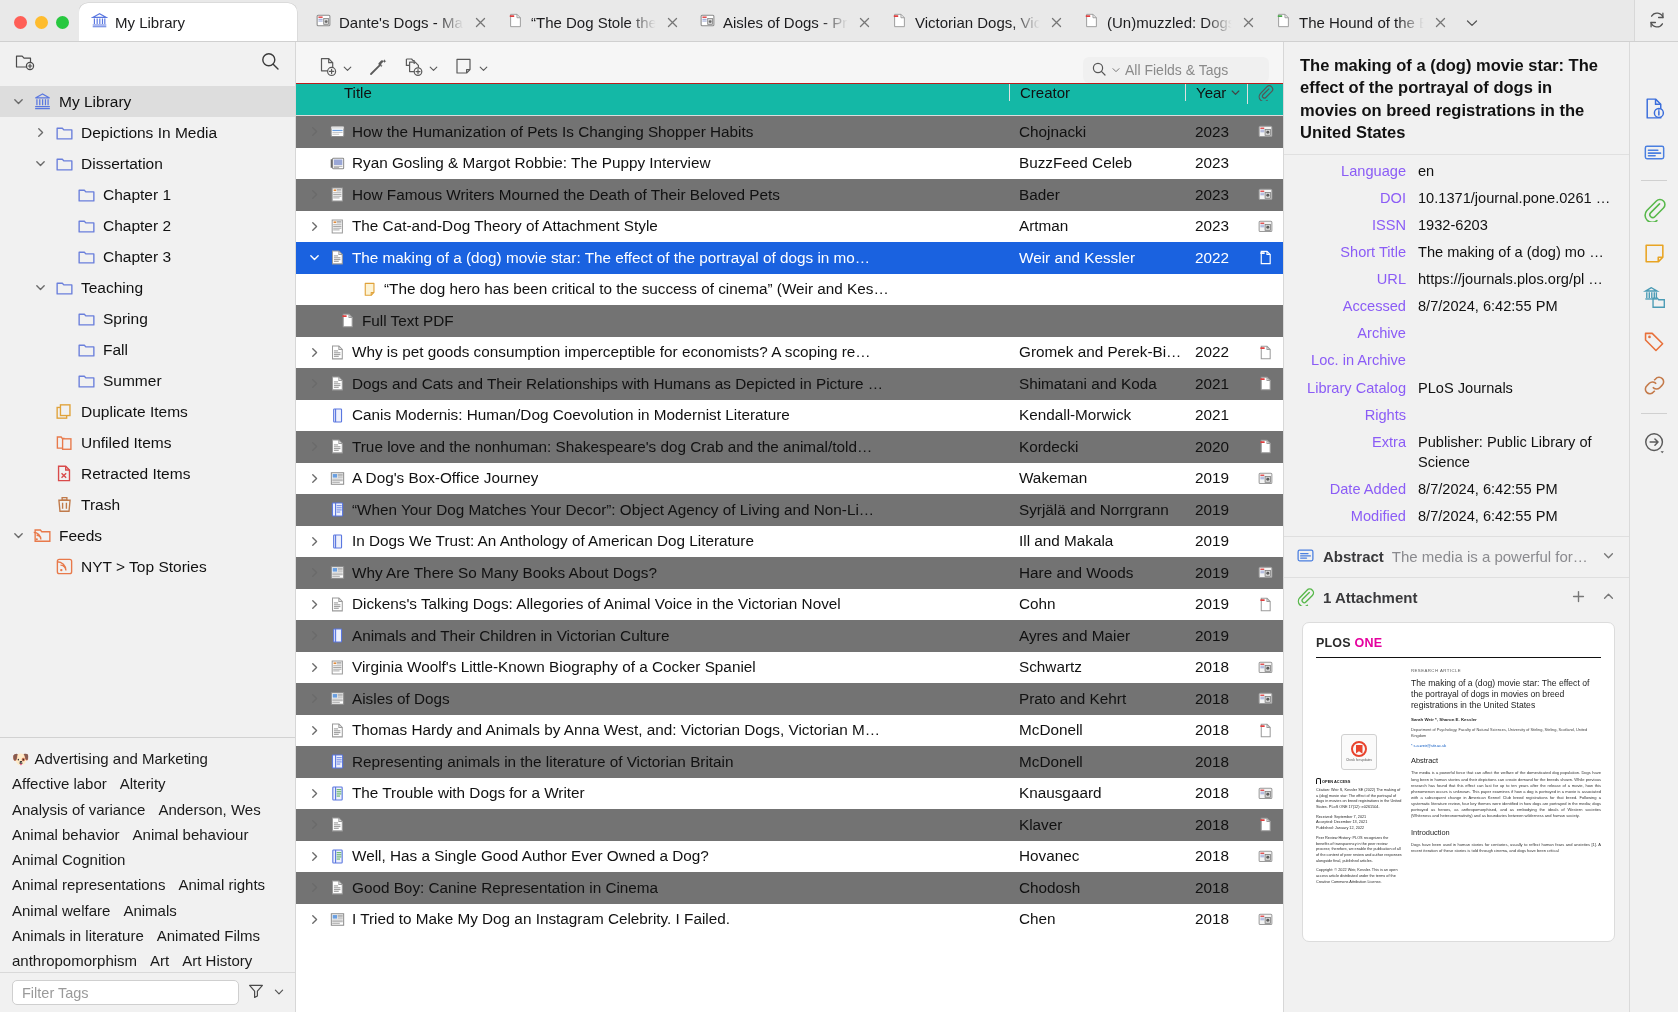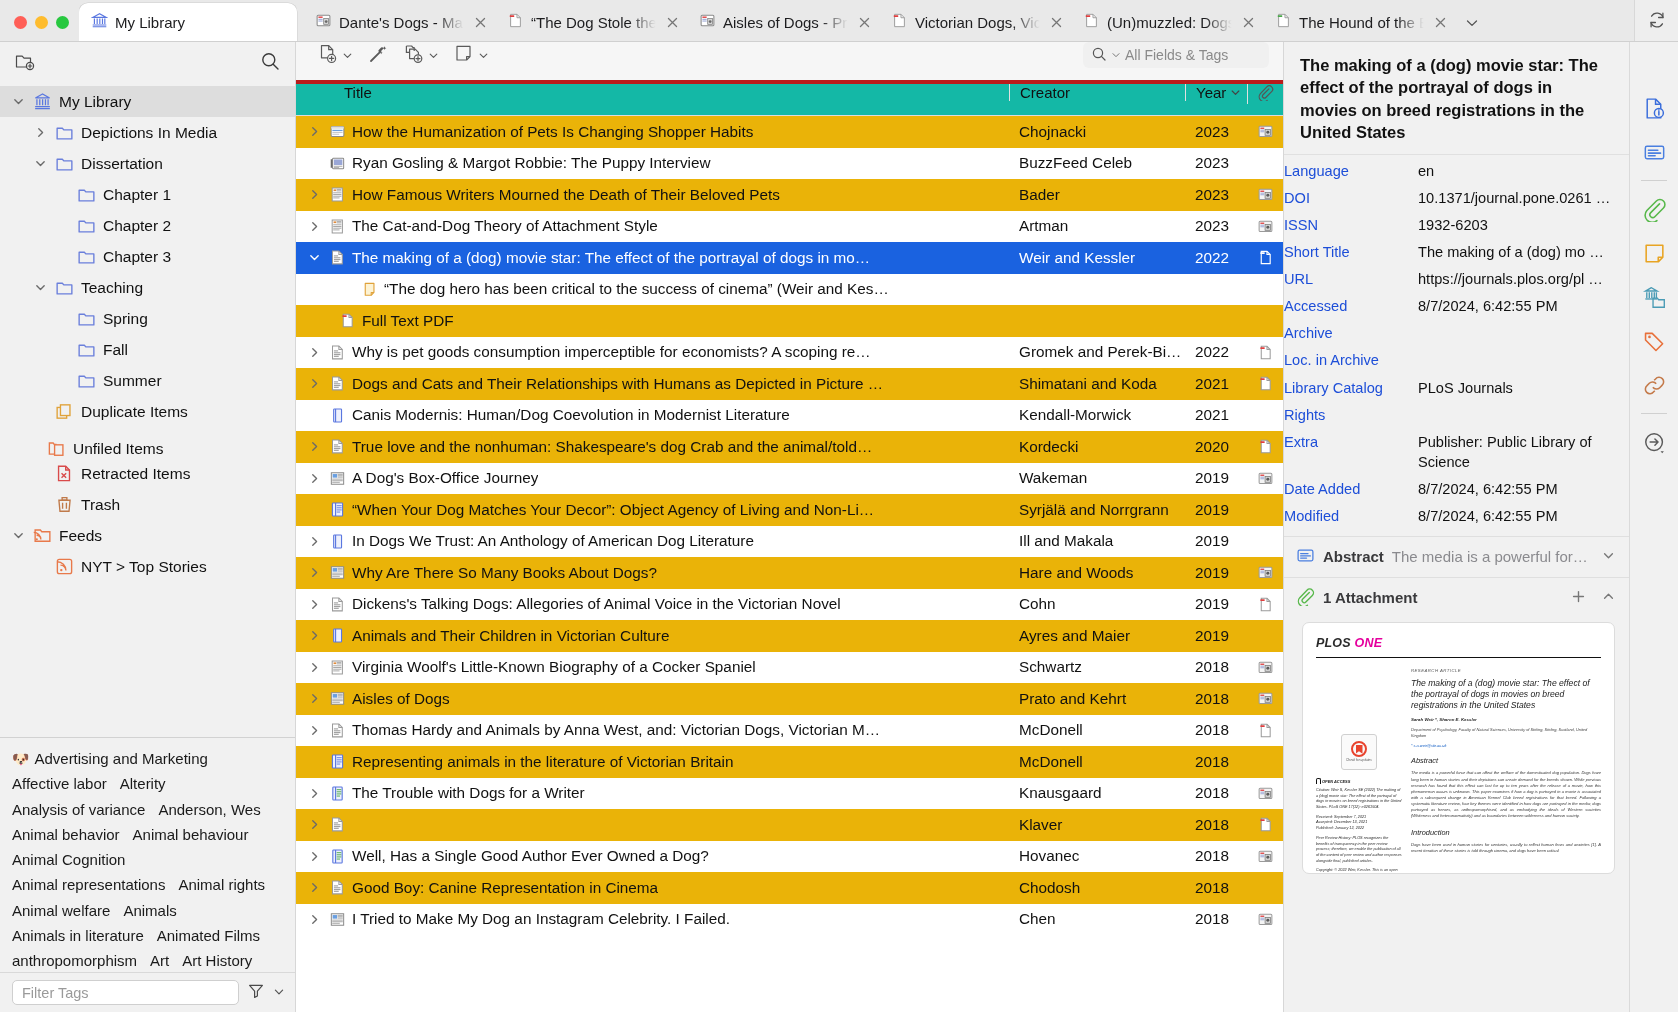--- a/index.html
+++ b/index.html
@@ -65,60 +65,60 @@
   .tag { display: inline-block; font-size: 15px; color: #1a1a1a; margin-right: 13px; white-space: nowrap; }
   .tag-emoji { font-size: 14px; margin-right: 5px; }
   .tag-filter-row { height: 40px; display: flex; align-items: center; gap: 8px; padding: 0 10px 0 12px; border-top: 1px solid #d9d9d9; }
   .tag-filter-input {
     flex: 1; height: 25px; background: #ffffff; border: 1px solid #cfcfcf; border-radius: 5px;
     font-size: 14.5px; color: #9a9a9a; display: flex; align-items: center; padding: 0 9px;
   }
 
   
   .centerpane { flex: 1; min-width: 0; display: flex; flex-direction: column; background: #ffffff; border-right: 1px solid #d7d7d7; }
-  .items-toolbar { height: 42px; display: flex; align-items: flex-start; padding: 0 14px 0 16px; gap: 4px; background: #f6f6f6; border-bottom: 4px solid #b91c1c; }
+  .items-toolbar { height: 42px; display: flex; align-items: flex-end; padding: 0 14px 0 16px; gap: 4px; background: #f6f6f6; border-bottom: 1px solid #b91c1c; }
   .tbtn { height: 28px; display: flex; align-items: center; gap: 3px; padding: 0 5px; border-radius: 5px; }
   .tb-spacer { flex: 1; }
   .searchbox {
     width: 186px; height: 26px; background: #f0f0f0; border-radius: 6px;
     display: flex; align-items: center; gap: 4px; padding: 0 8px;
     font-size: 14px; color: #8a8a8a;
   }
 
   .items-header { height: 32px; display: flex; align-items: flex-start; border-bottom: 1px solid #dcdcdc; background: #14b8a6; font-size: 15px; color: #111; }
   .hcell { display: flex; align-items: center; padding: 0 10px; position: relative; }
   .hcell + .hcell { border-left: 1px solid #e0e0e0; }
   .h-title { flex: 1; min-width: 0; padding-left: 48px; }
   .h-creator { width: 176px; flex: 0 0 176px; }
   .h-year { width: 62px; flex: 0 0 62px; gap: 4px; }
   .h-attach { width: 36px; flex: 0 0 36px; justify-content: center; }
 
   .items-body { flex: 1; overflow: hidden; position: relative; }
   .item-row { height: 31.5px; display: flex; align-items: center; font-size: 15.3px; color: #111; }
-  .item-row.alt { background: #eab308; }
+  .item-row.alt { background: #737373; }
   .item-row.selected { background: #1a62e0; color: #fff; }
   .cell-title { flex: 1; min-width: 0; display: flex; align-items: center; gap: 6px; padding-left: 10px; }
   .cell-title .title-txt { overflow: hidden; white-space: nowrap; text-overflow: ellipsis; }
   .cell-creator { width: 176px; flex: 0 0 176px; padding-left: 10px; overflow: hidden; white-space: nowrap; text-overflow: ellipsis; }
   .cell-year { width: 62px; flex: 0 0 62px; padding-left: 10px; }
   .cell-attach { width: 36px; flex: 0 0 36px; display: flex; align-items: center; justify-content: center; }
   .row-twisty { width: 16px; flex: 0 0 16px; display: flex; align-items: center; justify-content: center; }
   .item-icon { width: 18px; flex: 0 0 18px; display: flex; align-items: center; justify-content: center; }
 
   
   .rightpane { width: 346px; min-width: 346px; background: #f1f1f1; display: flex; flex-direction: column; border-right: 1px solid #dadada; }
   .ip-title { padding: 12px 16px 11px 16px; font-size: 16.5px; font-weight: bold; line-height: 1.35; color: #111; background: #f1f1f1; border-bottom: 1px solid #e0e0e0; }
   .ip-fields { padding: 2px 0 6px 0; overflow: hidden; }
   .field-row { display: flex; align-items: flex-start; padding: 3.5px 10px 3.5px 0; font-size: 14.6px; line-height: 1.38; }
-  .field-label { width: 134px; flex: 0 0 134px; color: #1d4ed8; padding-right: 28px; }
+  .field-label { width: 134px; flex: 0 0 134px; text-align: right; color: #8b5cf6; padding-right: 12px; }
   .field-value { flex: 1; min-width: 0; color: #111; white-space: pre-wrap; word-break: break-word; }
   .field-value.clip { white-space: nowrap; overflow: hidden; text-overflow: ellipsis; }
   .section-head { display: flex; align-items: center; gap: 8px; padding: 9px 14px 9px 12px; border-top: 1px solid #dfdfdf; font-size: 15px; font-weight: bold; color: #3a3a3c; }
   .section-head .sub { font-weight: normal; color: #8a8a8e; flex: 1; min-width: 0; overflow: hidden; white-space: nowrap; text-overflow: ellipsis; }
-  .attach-preview { margin: 4px 14px 0 18px; background: #fff; border: 1px solid #dcdcdc; border-radius: 7px; height: 252px; overflow: hidden; position: relative; font-style: italic; }
+  .attach-preview { margin: 4px 14px 0 18px; background: #fff; border: 1px solid #dcdcdc; border-radius: 7px; height: 320px; overflow: hidden; position: relative; }
 
   
   .pdf { padding: 11px 13px 0 13px; font-size: 4.1px; color: #2b2b2b; line-height: 1.5; }
   .plos { font-size: 12.5px; font-weight: bold; letter-spacing: .2px; }
   .plos .one { color: #e5009e; }
   .plos-rule { height: 1.6px; background: #111; margin: 4px 0 10px 0; }
   .pdf-cols { display: flex; gap: 9px; }
   .pdf-left { width: 86px; flex: 0 0 86px; }
   .pdf-right { flex: 1; min-width: 0; }
   .ra { font-size: 4.3px; letter-spacing: .45px; color: #555; margin-bottom: 3px; }
@@ -424,21 +424,21 @@
             <span class="coll-icon">
               <svg width="19" height="19" viewBox="0 0 16 16">
                 <g fill="none" stroke="#e0a23a" stroke-width="1.15">
                   <rect x="1.8" y="4.6" width="8" height="9"></rect>
                   <rect x="4.6" y="2.4" width="8" height="9" fill="#f1f1f1"></rect>
                 </g>
               </svg>
             </span>
             <span>Duplicate Items</span>
           </div>
-          <div class="coll-row" style="padding-left: 24px; align-items: flex-end;">
+          <div class="coll-row" style="padding-left: 32px;">
             <span class="twisty empty"></span>
             <span class="coll-icon">
               <svg width="19" height="19" viewBox="0 0 16 16">
                 <g fill="none" stroke="#e8794a" stroke-width="1.15">
                   <path d="M2 3.4h3.2l.9 1.1h1.4v8.2H2z"></path>
                   <rect x="6.4" y="4.9" width="7" height="8.8" fill="#f1f1f1"></rect>
                 </g>
               </svg>
             </span>
             <span>Unfiled Items</span>

